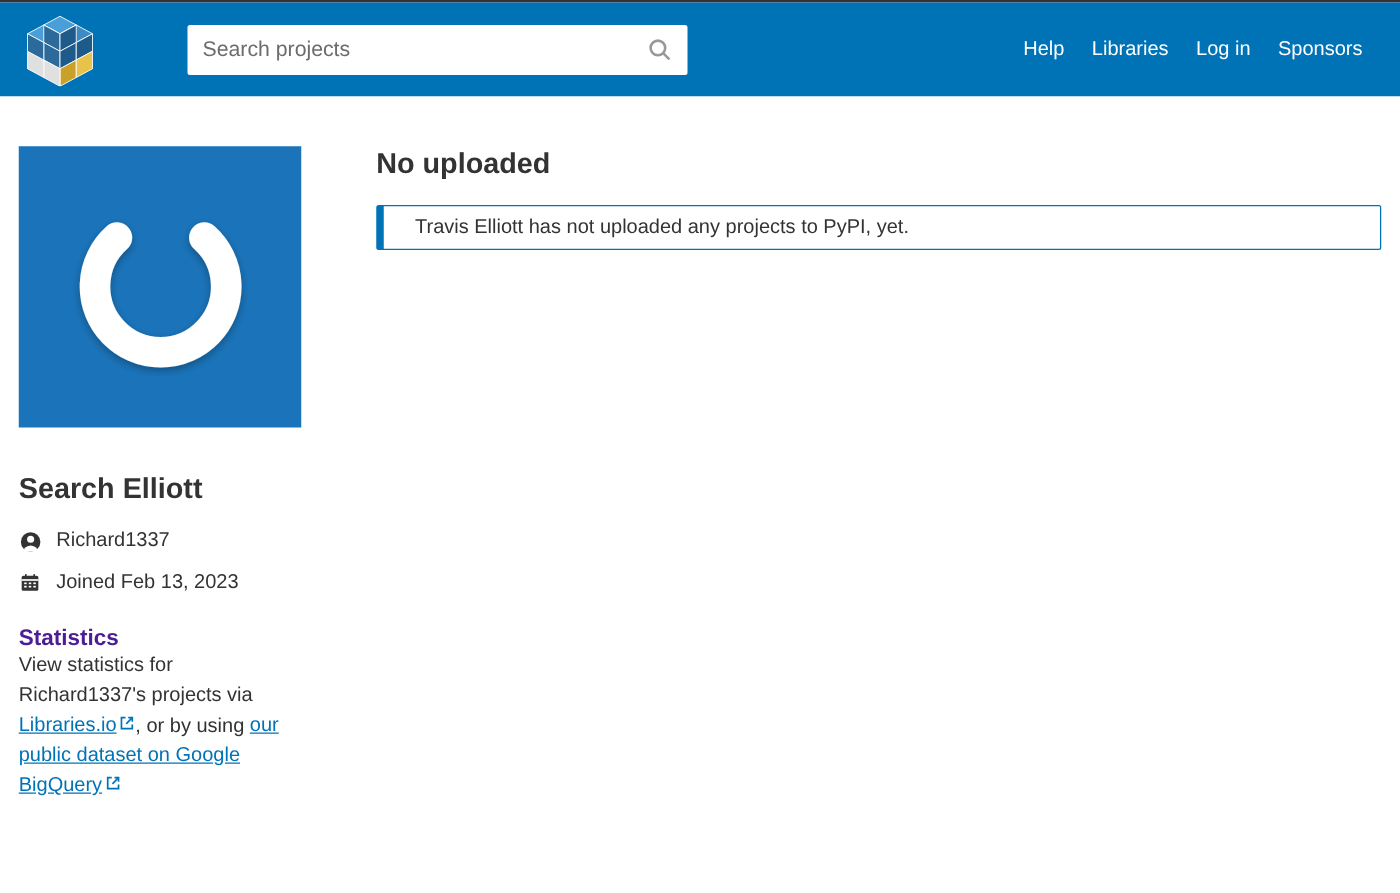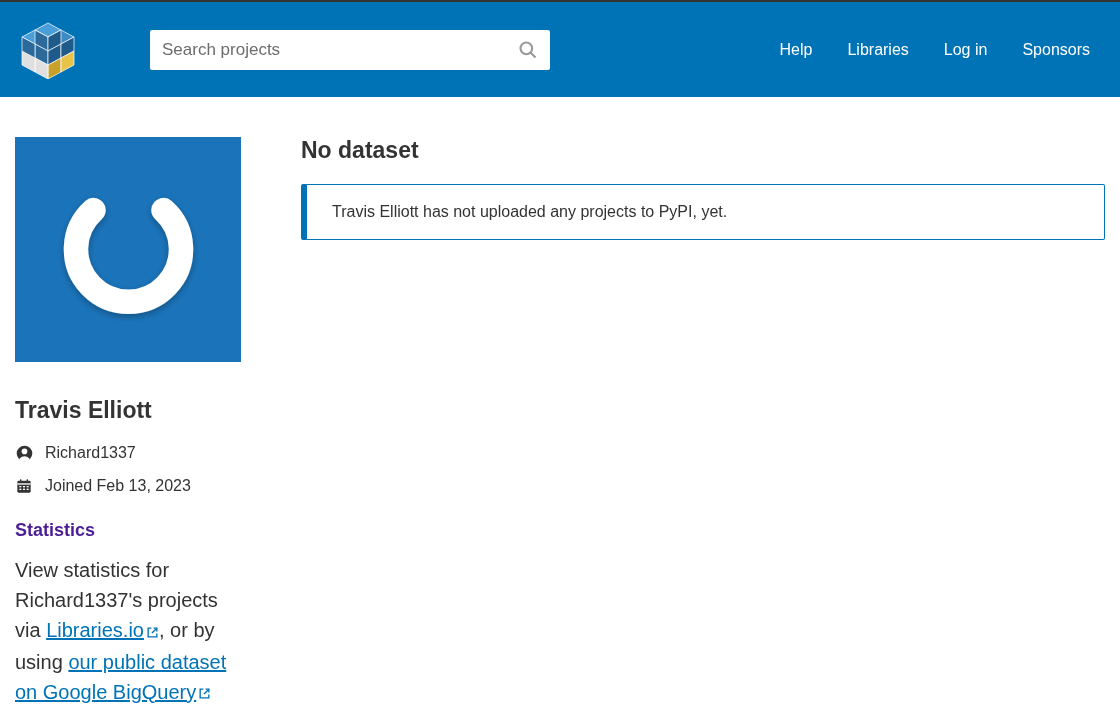--- a/index.html
+++ b/index.html
@@ -11,21 +11,21 @@
       font-family: -apple-system, BlinkMacSystemFont, "Segoe UI", Helvetica, Arial, sans-serif;
       color: #333;
       background: #fff;
     }
     .top-border {
       height: 2px;
       background: #333;
     }
     .header {
       background: #0073b7;
-      height: 95px;
+      height: 75px;
       display: flex;
       align-items: center;
       padding: 0 15px;
     }
     .logo {
       width: 65px;
       height: 58px;
       margin-right: 70px;
       cursor: pointer;
     }
@@ -50,21 +50,21 @@
       color: #6c6c6c;
     }
     .search-icon {
       width: 20px;
       height: 20px;
       cursor: pointer;
     }
     .nav-links {
       margin-left: auto;
       display: flex;
-      gap: 35px;
+      gap: 22px;
       padding-right: 15px;
     }
     .nav-links a {
       color: #fff;
       text-decoration: none;
       font-size: 16px;
       cursor: pointer;
     }
     .main {
       display: flex;
@@ -108,23 +108,23 @@
       align-items: center;
       justify-content: center;
     }
     .stats-heading {
       font-size: 18px;
       font-weight: 700;
       color: #4c1d95;
       margin-top: 25px;
     }
     .stats-text {
-      font-size: 20px;
-      color: #333;
-      margin-top: 14px;
+      font-size: 16px;
+      color: #333;
+      margin-top: 0;
       line-height: 1.5;
     }
     .stats-text a {
       color: #0073b7;
       text-decoration: underline;
     }
     .ext-icon {
       display: inline-block;
       vertical-align: middle;
       margin-left: 2px;
@@ -134,21 +134,21 @@
     }
     .section-title {
       font-size: 23px;
       font-weight: 700;
       color: #333;
     }
     .alert {
       margin-top: 20px;
       border: 1px solid #0073b7;
       border-left: 6px solid #0073b7;
-      padding: 18px 25px;
+      padding: 8px 25px;
       font-size: 16px;
       color: #333;
       border-radius: 2px;
     }
   </style>
 </head>
 <body>
 
 <div class="top-border"></div>
 
@@ -197,21 +197,21 @@
         <defs>
           <filter id="shadow" x="-20%" y="-20%" width="140%" height="140%">
             <feDropShadow dx="0" dy="3" stdDeviation="4" flood-opacity="0.3"></feDropShadow>
           </filter>
         </defs>
 
         <path d="M 100 30 L 100 100" stroke="#fff" stroke-width="28" stroke-linecap="round" filter="url(#shadow)"></path>
         <path d="M 60 55 A 60 60 0 1 0 140 55" stroke="#fff" stroke-width="28" stroke-linecap="round" fill="none" filter="url(#shadow)"></path>
       </svg>
     </div>
-    <h1 class="profile-name">Travis Elliott</h1>
+    <h1 class="profile-name">Search Elliott</h1>
     <div class="profile-meta">
       <div class="meta-row">
         <span class="meta-icon">
           <svg viewBox="0 0 24 24" width="17" height="17" fill="#333">
             <circle cx="12" cy="12" r="11" fill="#333"></circle>
             <circle cx="12" cy="9" r="4" fill="#fff"></circle>
             <path d="M 5 19 Q 12 13 19 19 L 19 23 L 5 23 Z" fill="#fff"></path>
           </svg>
         </span>
         <span>Richard1337</span>
@@ -242,16 +242,16 @@
               <path d="M 20 4 L 11 13"></path>
             </svg></span></a><span>, or by using </span><a><span>our public dataset on Google BigQuery</span><span class="ext-icon"><svg viewBox="0 0 24 24" width="13" height="13" fill="none" stroke="#0073b7" stroke-width="2.5">
               <path d="M 10 4 L 4 4 L 4 20 L 20 20 L 20 14"></path>
               <path d="M 14 4 L 20 4 L 20 10"></path>
               <path d="M 20 4 L 11 13"></path>
             </svg></span></a>
     </p>
   </aside>
 
   <main class="content">
-    <h2 class="section-title">No dataset</h2>
+    <h2 class="section-title">No uploaded</h2>
     <div class="alert">Travis Elliott has not uploaded any projects to PyPI, yet.</div>
   </main>
 </div>
 
 </body></html>

